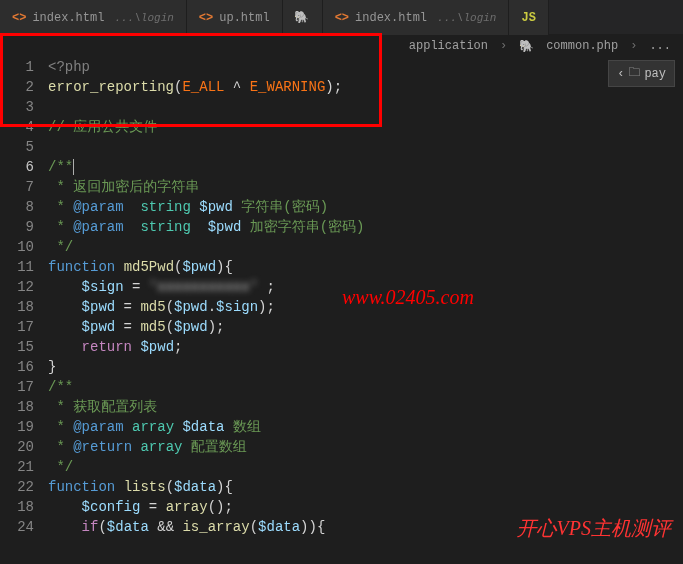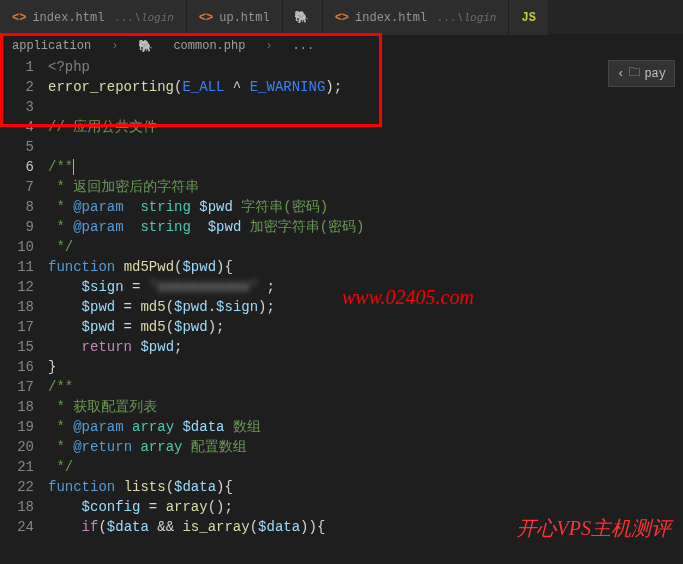--- a/index.html
+++ b/index.html
@@ -36,21 +36,22 @@
 .icon-js { color: #cbcb41; font-weight: bold; }
 .tab-path { color: #6e6e6e; font-size: 11px; margin-left: 4px; font-style: italic; }
 .breadcrumb {
   display: flex;
   align-items: center;
   height: 22px;
   padding: 0 12px;
   background: #1e1e1e;
   color: #a0a0a0;
   font-size: 12px;
-  gap: 20px;
+  gap: 12px;
+  justify-content: flex-end;
 }
 .breadcrumb .chev { color: #6e6e6e; }
 .folder-bar {
   position: absolute;
   right: 8px;
   top: 60px;
   display: flex;
   align-items: center;
   gap: 4px;
   background: #333333;
@@ -75,21 +76,21 @@
   white-space: pre;
 }
 .line {
   height: 20px;
   line-height: 20px;
 }
 .gutter .line.current { color: #c6c6c6; }
 .tok-php { color: #808080; }
 .tok-func { color: #dcdcaa; }
 .tok-var { color: #9cdcfe; }
-.tok-const { color: #3b82f6; }
+.tok-const { color: #f97316; }
 .tok-keyword { color: #c586c0; }
 .tok-kw2 { color: #569cd6; }
 .tok-comment { color: #6a9955; }
 .tok-doc { color: #6a9955; }
 .tok-doctag { color: #569cd6; }
 .tok-type { color: #4ec9b0; }
 .tok-punct { color: #d4d4d4; }
 .blur { filter: blur(3px); }
 .cursor {
   display: inline-block;

